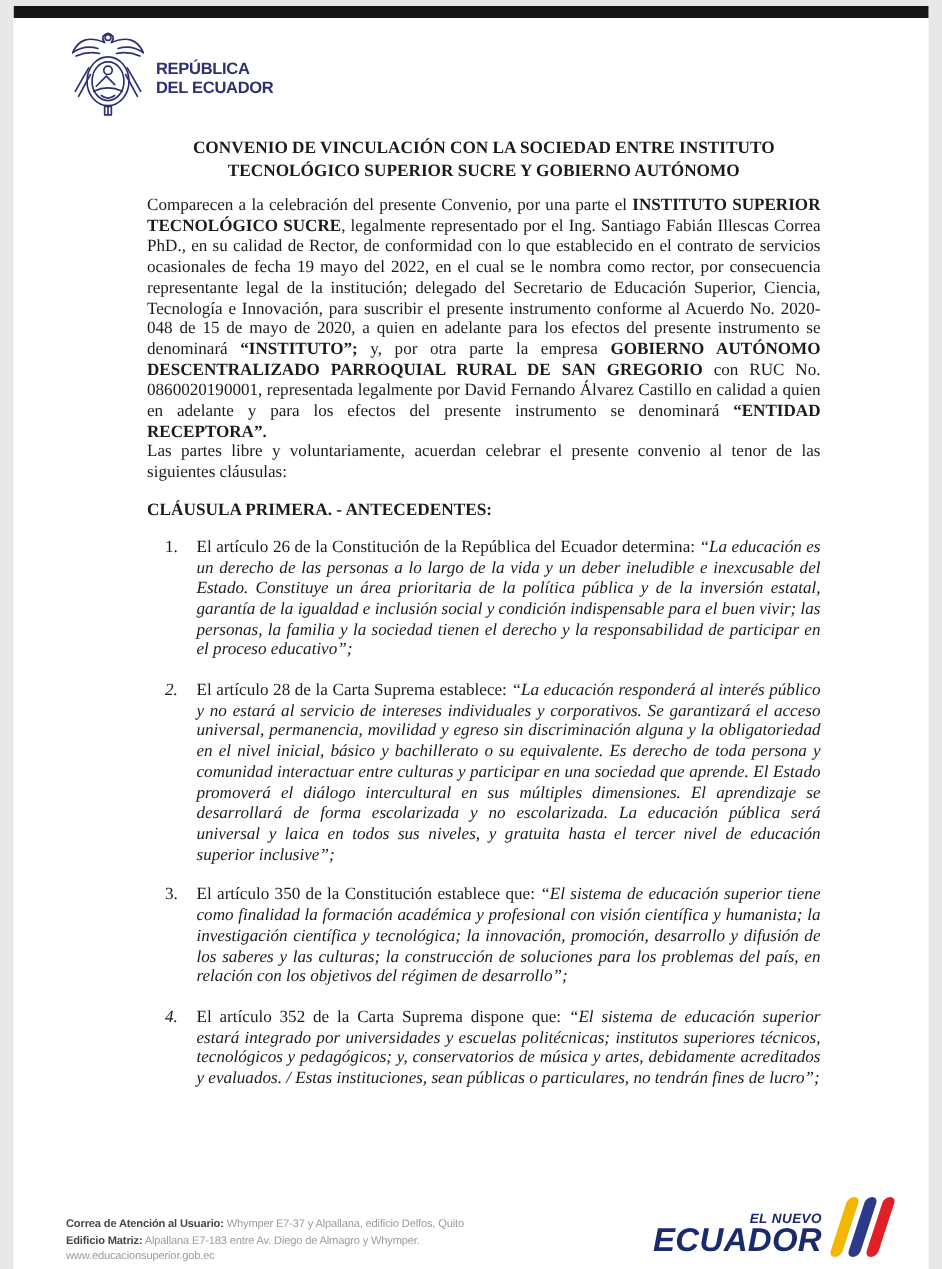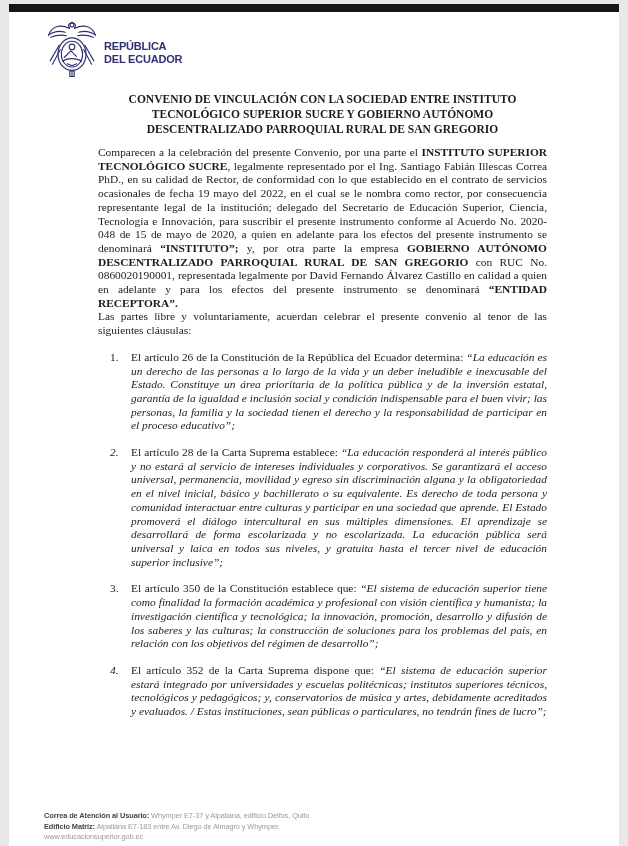--- a/index.html
+++ b/index.html
@@ -84,28 +84,28 @@
         <div>REPÚBLICA</div>
         <div>DEL ECUADOR</div>
       </div>
     </div>
   </div>
 
   <div class="content">
     <div class="title-block">
       <div>CONVENIO DE VINCULACIÓN CON LA SOCIEDAD ENTRE INSTITUTO</div>
       <div>TECNOLÓGICO SUPERIOR SUCRE Y GOBIERNO AUTÓNOMO</div>
-      <div>DESCENTRALIZADO PARROQUIAL RURAL DE SAN GREGORIO</div>
     </div>
 
     <div class="intro-wrap">
       <p class="para"><span>Comparecen a la celebración del presente Convenio, por una parte el </span><b>INSTITUTO SUPERIOR TECNOLÓGICO SUCRE</b><span>, legalmente representado por el Ing. Santiago Fabián Illescas Correa PhD., en su calidad de Rector, de conformidad con lo que establecido en el contrato de servicios ocasionales de fecha 19 mayo del 2022, en el cual se le nombra como rector, por consecuencia representante legal de la institución; delegado del Secretario de Educación Superior, Ciencia, Tecnología e Innovación, para suscribir el presente instrumento conforme al Acuerdo No. 2020-048 de 15 de mayo de 2020, a quien en adelante para los efectos del presente instrumento se denominará </span><b>“INSTITUTO”;</b><span> y, por otra parte la empresa </span><b>GOBIERNO AUTÓNOMO DESCENTRALIZADO PARROQUIAL RURAL DE SAN GREGORIO</b><span> con RUC No. 0860020190001, representada legalmente por David Fernando Álvarez Castillo en calidad a quien en adelante y para los efectos del presente instrumento se denominará </span><b>“ENTIDAD RECEPTORA”.</b></p>
       <p class="para">Las partes libre y voluntariamente, acuerdan celebrar el presente convenio al tenor de las siguientes cláusulas:</p>
     </div>
 
+    <div class="clause-heading">CLÁUSULA PRIMERA. - ANTECEDENTES:</div>
 
     <div class="list">
       <div class="item">
         <span class="num">1.</span>
         <span class="text"><span>El artículo 26 de la Constitución de la República del Ecuador determina: </span><i>“La educación es un derecho de las personas a lo largo de la vida y un deber ineludible e inexcusable del Estado. Constituye un área prioritaria de la política pública y de la inversión estatal, garantía de la igualdad e inclusión social y condición indispensable para el buen vivir; las personas, la familia y la sociedad tienen el derecho y la responsabilidad de participar en el proceso educativo”;</i></span>
       </div>
       <div class="item">
         <span class="num italic">2.</span>
         <span class="text"><span>El artículo 28 de la Carta Suprema establece: </span><i>“La educación responderá al interés público y no estará al servicio de intereses individuales y corporativos. Se garantizará el acceso universal, permanencia, movilidad y egreso sin discriminación alguna y la obligatoriedad en el nivel inicial, básico y bachillerato o su equivalente. Es derecho de toda persona y comunidad interactuar entre culturas y participar en una sociedad que aprende. El Estado promoverá el diálogo intercultural en sus múltiples dimensiones. El aprendizaje se desarrollará de forma escolarizada y no escolarizada. La educación pública será universal y laica en todos sus niveles, y gratuita hasta el tercer nivel de educación superior inclusive”;</i></span>
       </div>
@@ -119,13 +119,24 @@
       </div>
     </div>
   </div>
 
   <div class="footer-left">
     <div><b>Correa de Atención al Usuario:</b><span> Whymper E7-37 y Alpallana, edificio Delfos, Quito</span></div>
     <div><b>Edificio Matriz:</b><span> Alpallana E7-183 entre Av. Diego de Almagro y Whymper.</span></div>
     <div>www.educacionsuperior.gob.ec</div>
   </div>
 
+  <div class="footer-logo">
+    <div class="logo-text">
+      <div class="el-nuevo">EL NUEVO</div>
+      <div class="ecuador">ECUADOR</div>
+    </div>
+    <div class="stripes">
+      <span class="stripe-yellow"></span>
+      <span class="stripe-blue"></span>
+      <span class="stripe-red"></span>
+    </div>
+  </div>
 </div>
 
 </body></html>

